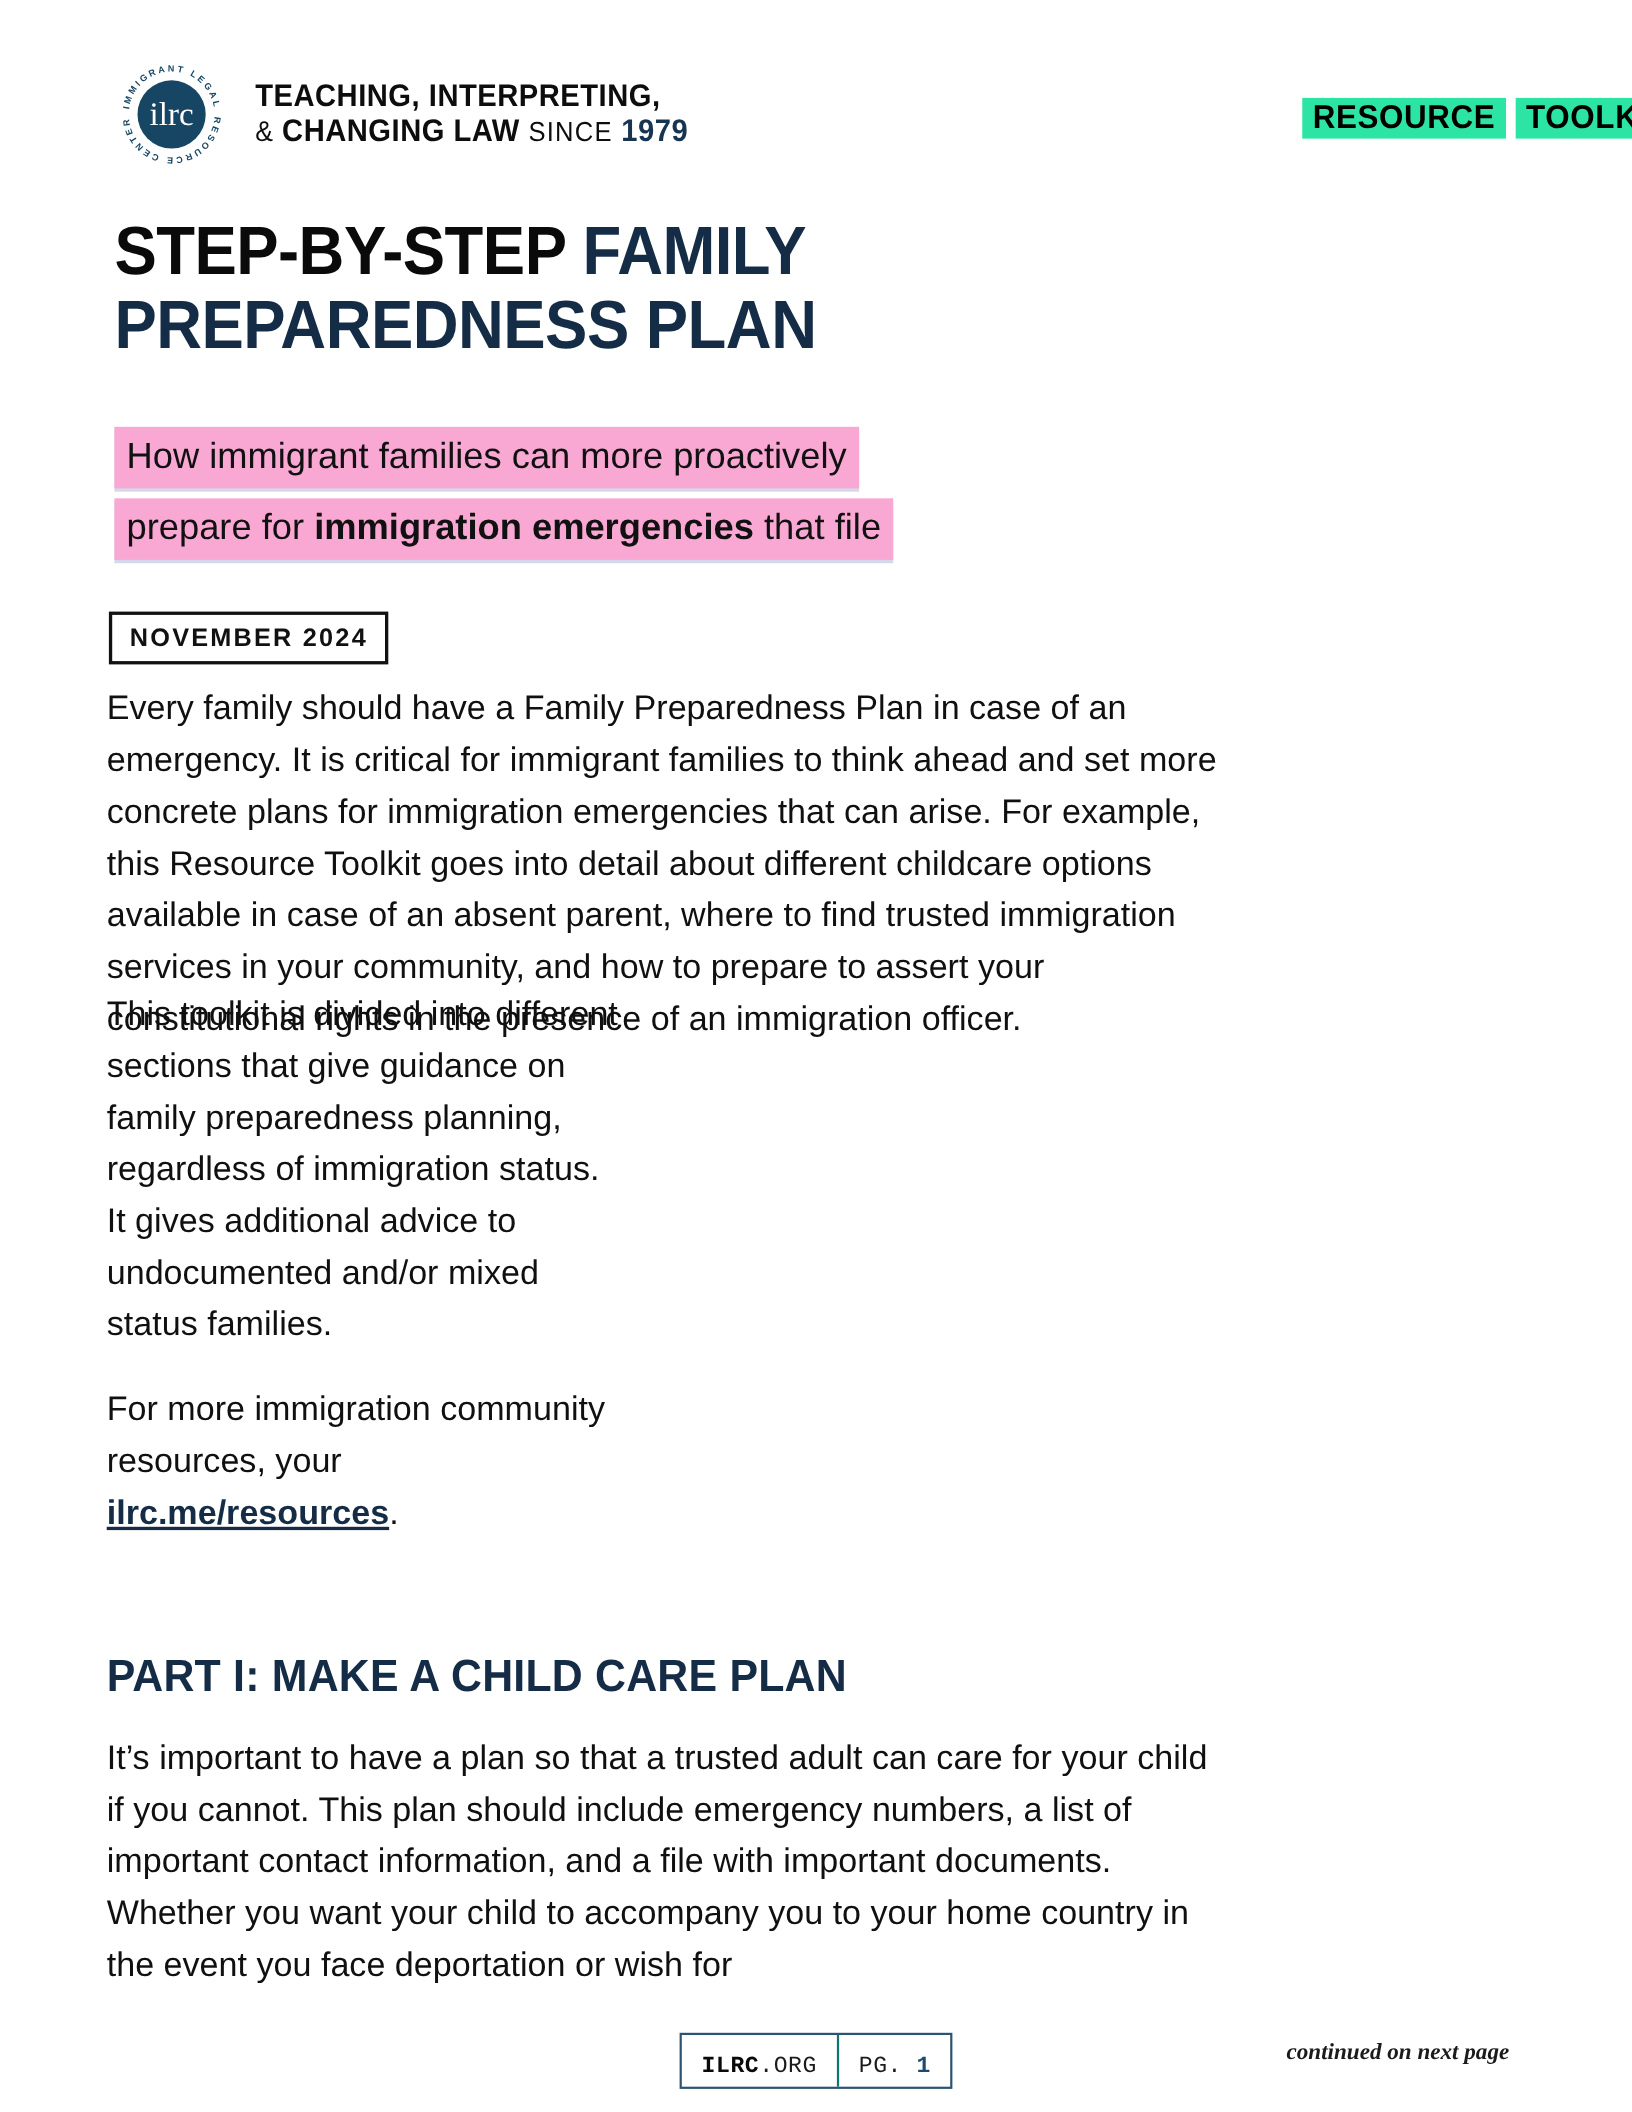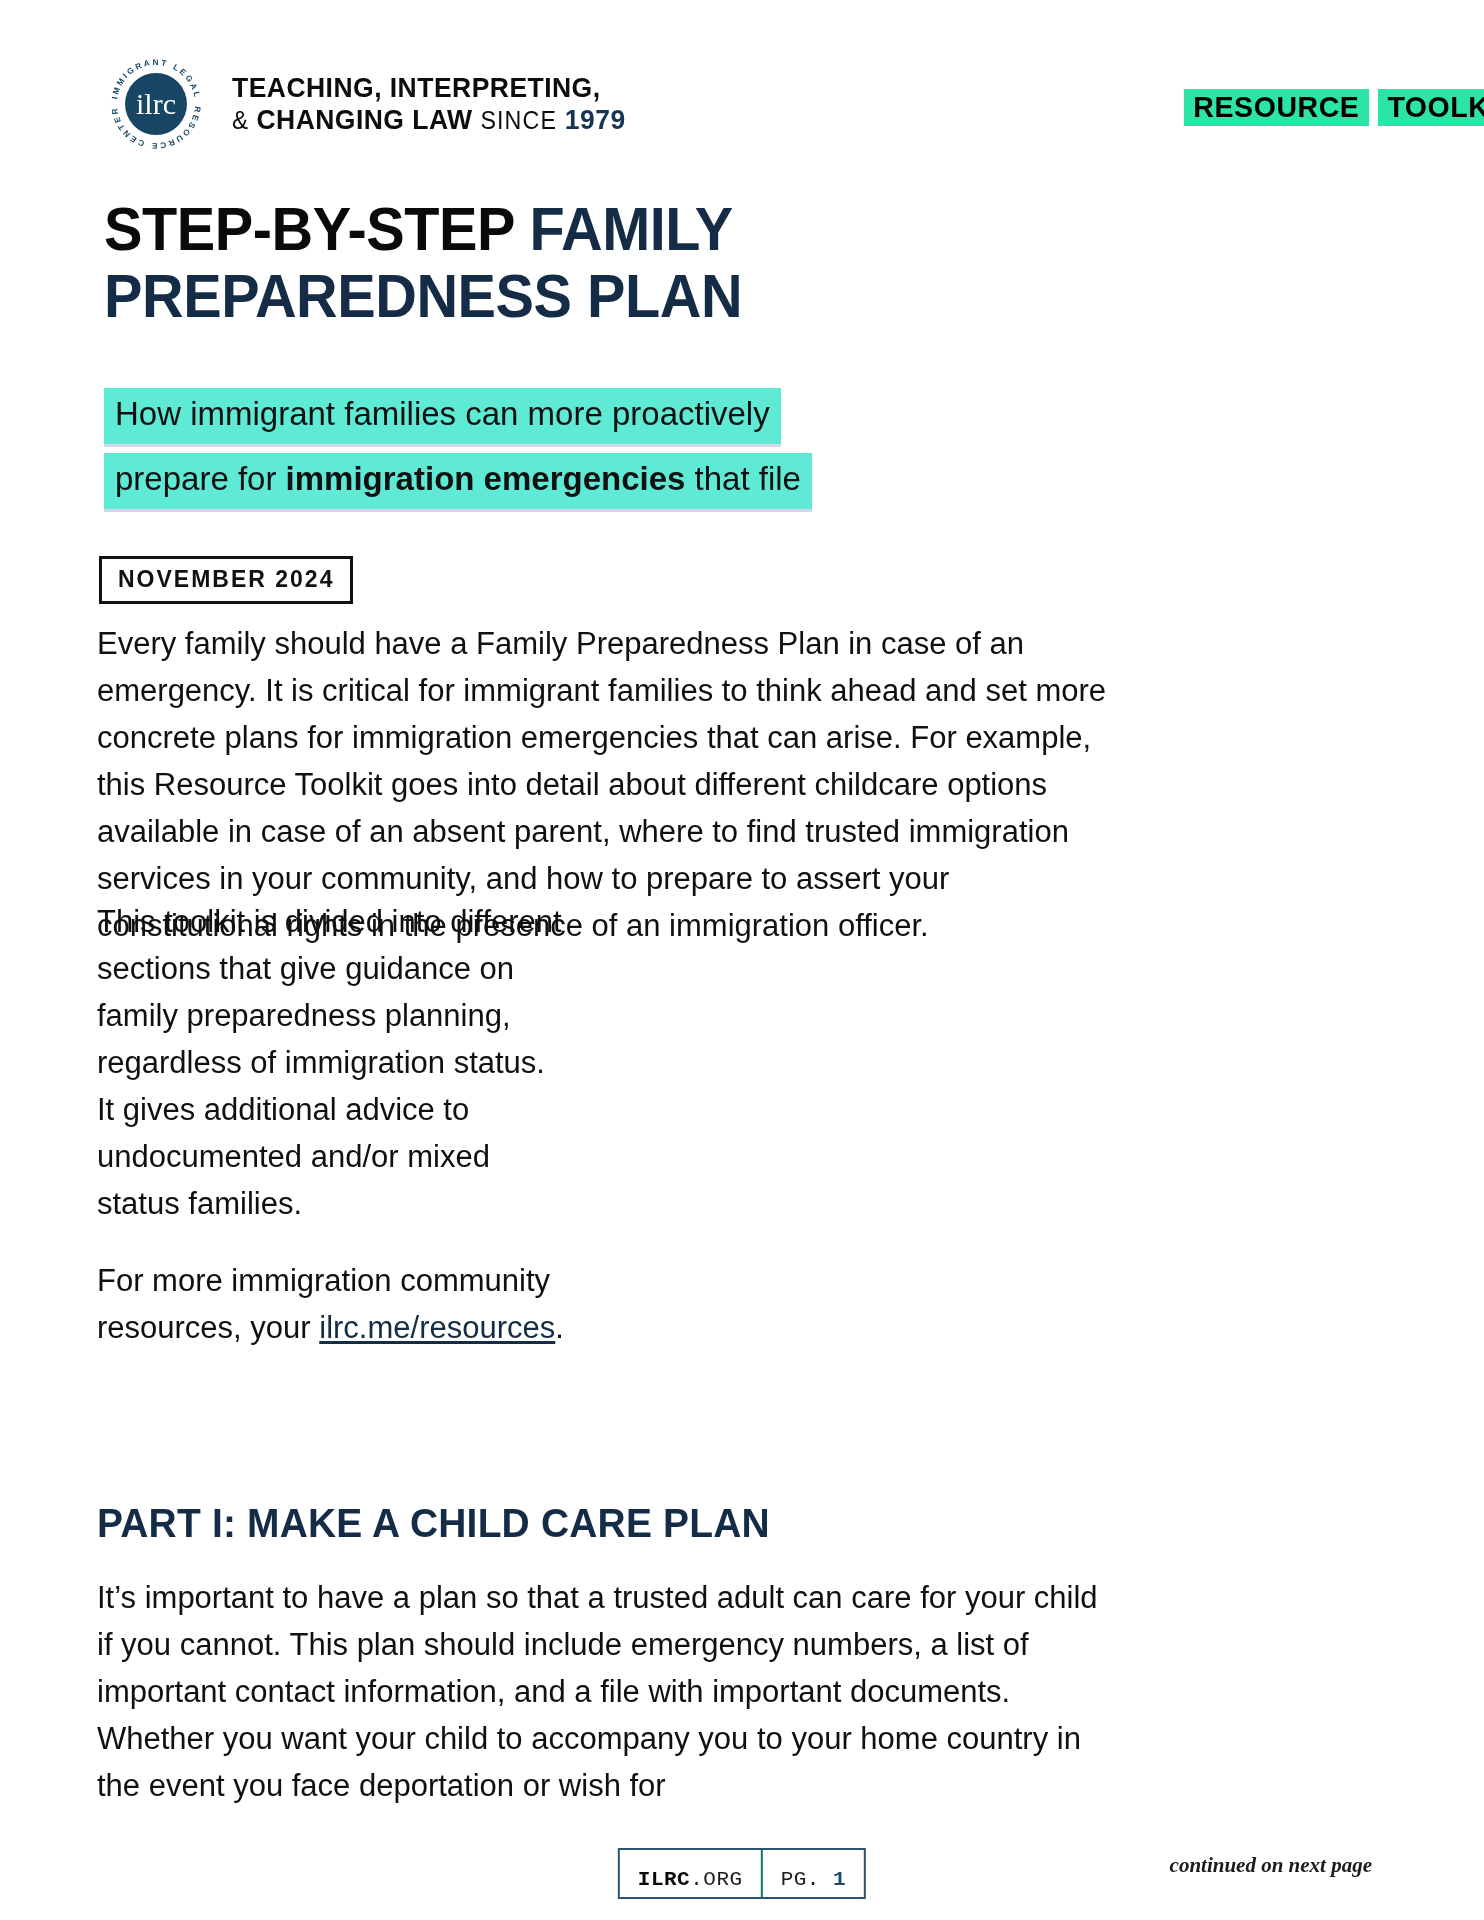--- a/index.html
+++ b/index.html
@@ -65,21 +65,21 @@
     letter-spacing:-.5px;
     color:#152c47;
     text-transform:uppercase;
     transform:scaleX(.93); transform-origin:left top;
   }
   .maintitle .blk { color:#0a0a0a; }
 
   .subtitle { position:absolute; left:104px; top:388px; }
   .sub-line {
     display:inline-block;
-    background:#5eead4;
+    background:#f9a8d4;
     color:#111;
     font-family:"Liberation Sans Narrow","Liberation Sans", sans-serif;
     font-size:33px; line-height:1.30;
     padding:5px 11px 8px;
     white-space:nowrap;
     box-shadow:0 3px 0 rgba(190,195,225,.65);
   }
   .sub-line b { font-weight:bold; }
   .sub-row + .sub-row { margin-top:9px; }
 
@@ -97,21 +97,21 @@
     font-family:"Liberation Sans Narrow","Liberation Sans", sans-serif;
     color:#101010;
     font-size:31px;
     line-height:47px;
   }
   .intro-para {
     position:absolute; left:97px; top:620px; width:1012px;
   }
   .left-col { position:absolute; left:97px; top:898px; width:470px; }
   .left-col p + p { margin-top:30px; }
-  .lnk { color:#152c47; font-weight:normal; text-decoration:underline; text-underline-offset:3px; }
+  .lnk { color:#152c47; font-weight:bold; text-decoration:underline; text-underline-offset:3px; }
 
   
   .note-box {
     position:absolute; left:602px; top:1044px; width:512px; height:300px;
     background:#f7d411; border:4px solid #0b0b0b;
     box-shadow:6px 7px 0 rgba(190,195,225,.75);
   }
   .note-tab {
     position:absolute; left:50%; top:-31px; transform:translateX(-50%);
     background:#f7d411; border:4px solid #0b0b0b;

